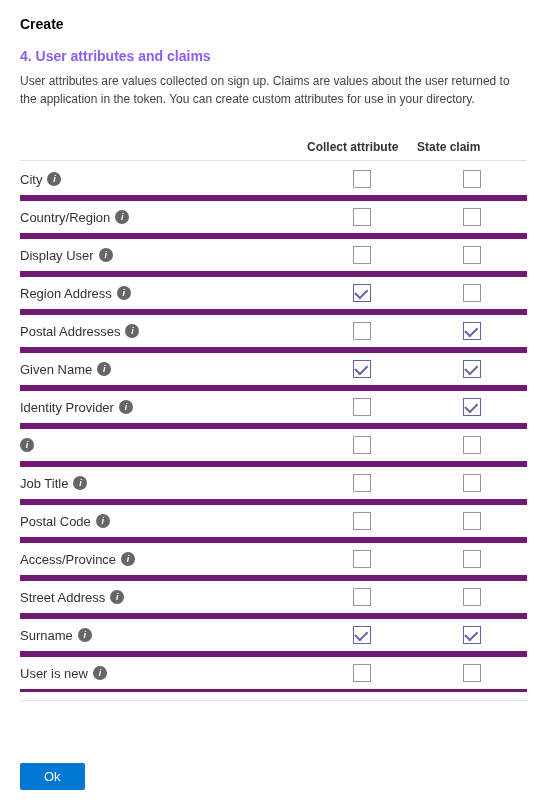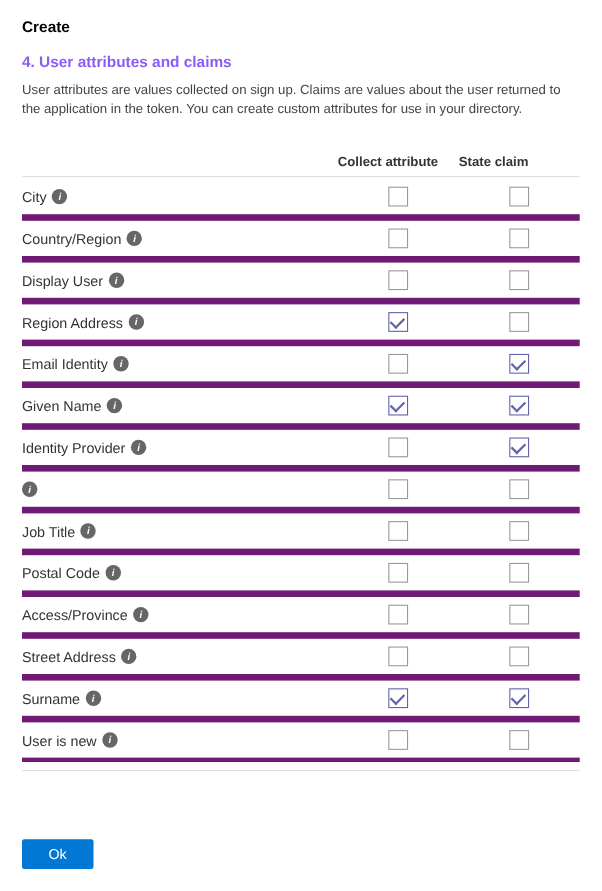--- a/index.html
+++ b/index.html
@@ -232,21 +232,21 @@
         </div>
         <div class="col-checkbox">
           <div class="checkbox-wrapper">
             <input type="checkbox" style="">
             <div class="custom-checkbox"></div>
           </div>
         </div>
       </div>
       <div class="attribute-row">
         <div class="attr-name">
-          <span>Email Identity</span>
+          <span>Postal Addresses</span>
           <span class="info-icon">i</span>
         </div>
         <div class="col-checkbox">
           <div class="checkbox-wrapper">
             <input type="checkbox" style="">
             <div class="custom-checkbox"></div>
           </div>
         </div>
         <div class="col-checkbox">
           <div class="checkbox-wrapper">

